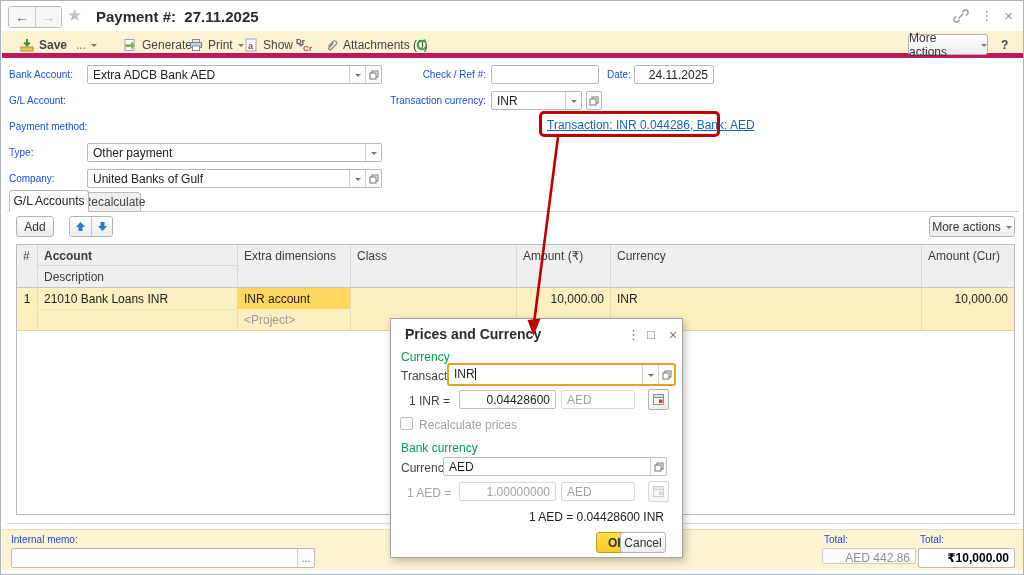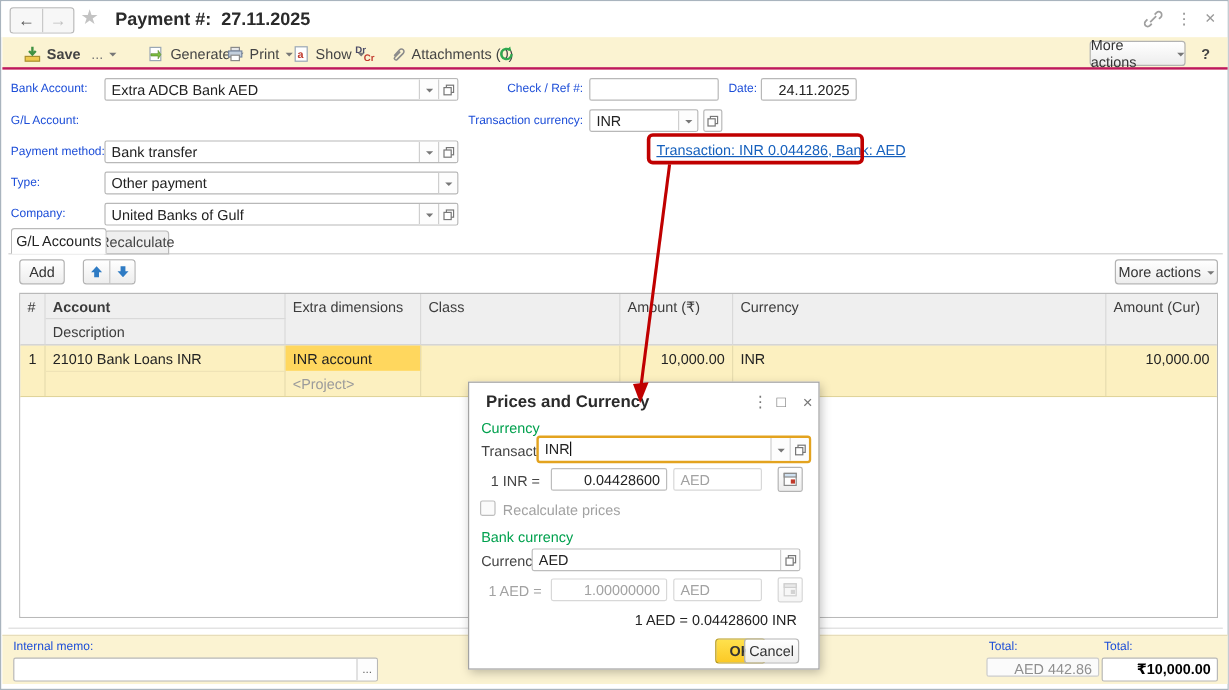--- a/index.html
+++ b/index.html
@@ -18,21 +18,21 @@
   .navbtn + .navbtn { border-left:1px solid #c9c9c9; }
   .navbtn.back { color:#555; }
   .navbtn.fwd { color:#c0c0c0; }
   .star { position:absolute; left:66px; top:4px; font-size:17px; color:#c3c3c3; }
   .wintitle { position:absolute; left:95px; top:7px; font-size:15px; font-weight:bold; color:#2b2b2b; white-space:pre; }
   .win-icons { position:absolute; right:10px; top:6px; display:flex; gap:11px; align-items:center; color:#9a9a9a; }
   .kebab { font-size:13px; color:#8f8f8f; cursor:pointer; letter-spacing:0; }
   .winclose { font-size:15px; color:#9a9a9a; cursor:pointer; }
 
   
-  .cmdbar { position:absolute; left:1px; top:30px; width:1022px; height:27px; background:#fbf3d2; border-bottom:2px solid #be185d; }
+  .cmdbar { position:absolute; left:1px; top:30px; width:1022px; height:27px; background:#fbf3d2; border-bottom:5px solid #be185d; }
   .cmditem { position:absolute; top:0; height:27px; display:flex; align-items:center; gap:5px; color:#444; cursor:pointer; white-space:nowrap; }
   .cmditem .lbl { font-size:12px; }
   .ddarrow { width:0; height:0; border:3.5px solid transparent; border-top-color:#777; margin-top:4px; display:inline-block; }
   .btn { display:inline-flex; align-items:center; justify-content:center; gap:5px; background:linear-gradient(#ffffff,#ededed); border:1px solid #b3b3b3; border-radius:3px; font-size:12px; color:#333; cursor:pointer; }
   .drcr { position:relative; width:16px; height:16px; font-size:8px; font-weight:bold; }
   .drcr .dr { position:absolute; left:0; top:0; color:#4a4a66; }
   .drcr .cr { position:absolute; right:0; bottom:0; color:#c23b2e; }
 
   
   .flabel { position:absolute; font-size:10px; color:#1d4ed8; white-space:nowrap; }
@@ -203,32 +203,20 @@
         <svg width="10" height="10">
           <rect x="3" y="1" width="6" height="6" fill="none" stroke="#777"></rect>
           <rect x="1" y="3" width="6" height="6" fill="#fff" stroke="#777"></rect>
         </svg>
       </span>
   </div>
 
   <span class="flabel" style="left:8px; top:94px;">G/L Account:</span>
 
   <span class="flabel" style="left:8px; top:120px;">Payment method:</span>
-  <div class="fld" style="left:86px; top:116px; width:295px;">
-    <span class="val">Bank transfer</span>
-    <span class="seg">
-        <span class="ddarrow"></span>
-      </span>
-    <span class="seg">
-        <svg width="10" height="10">
-          <rect x="3" y="1" width="6" height="6" fill="none" stroke="#777"></rect>
-          <rect x="1" y="3" width="6" height="6" fill="#fff" stroke="#777"></rect>
-        </svg>
-      </span>
-  </div>
 
   <span class="flabel" style="left:8px; top:146px;">Type:</span>
   <div class="fld" style="left:86px; top:142px; width:295px;">
     <span class="val">Other payment</span>
     <span class="seg">
         <span class="ddarrow"></span>
       </span>
   </div>
 
   <span class="flabel" style="left:8px; top:172px;">Company:</span>

